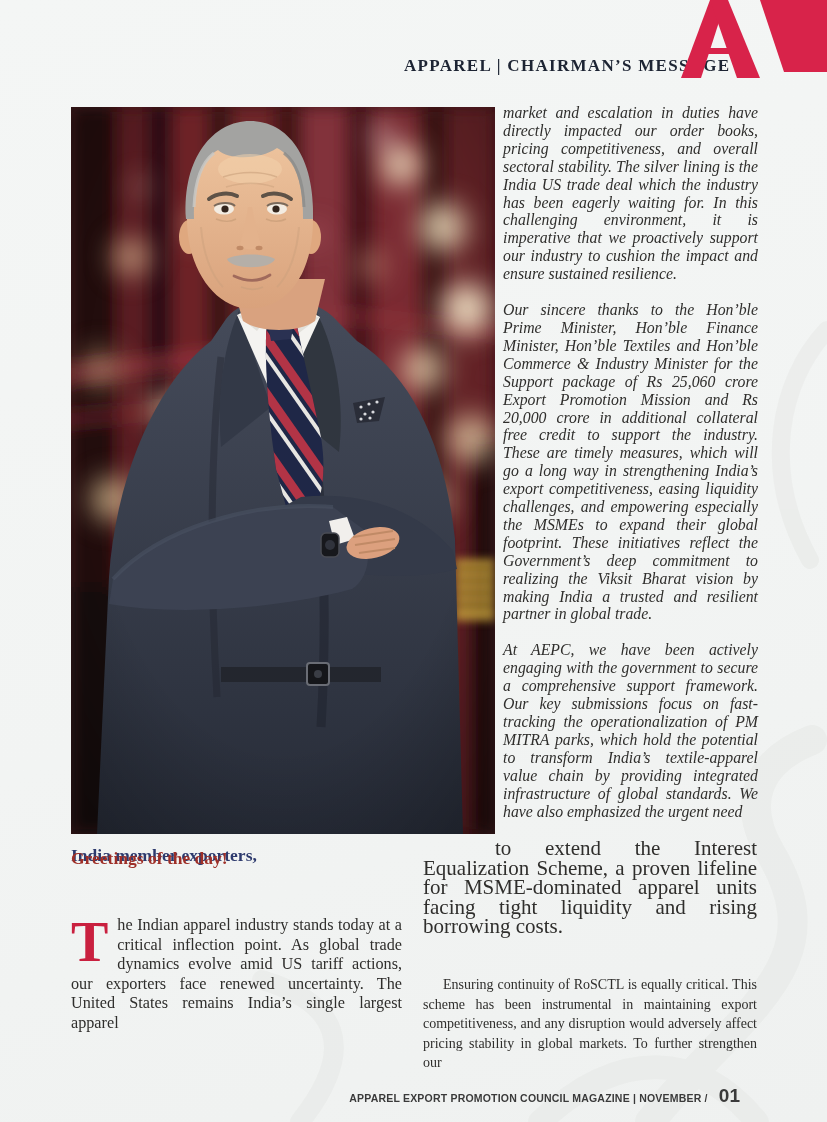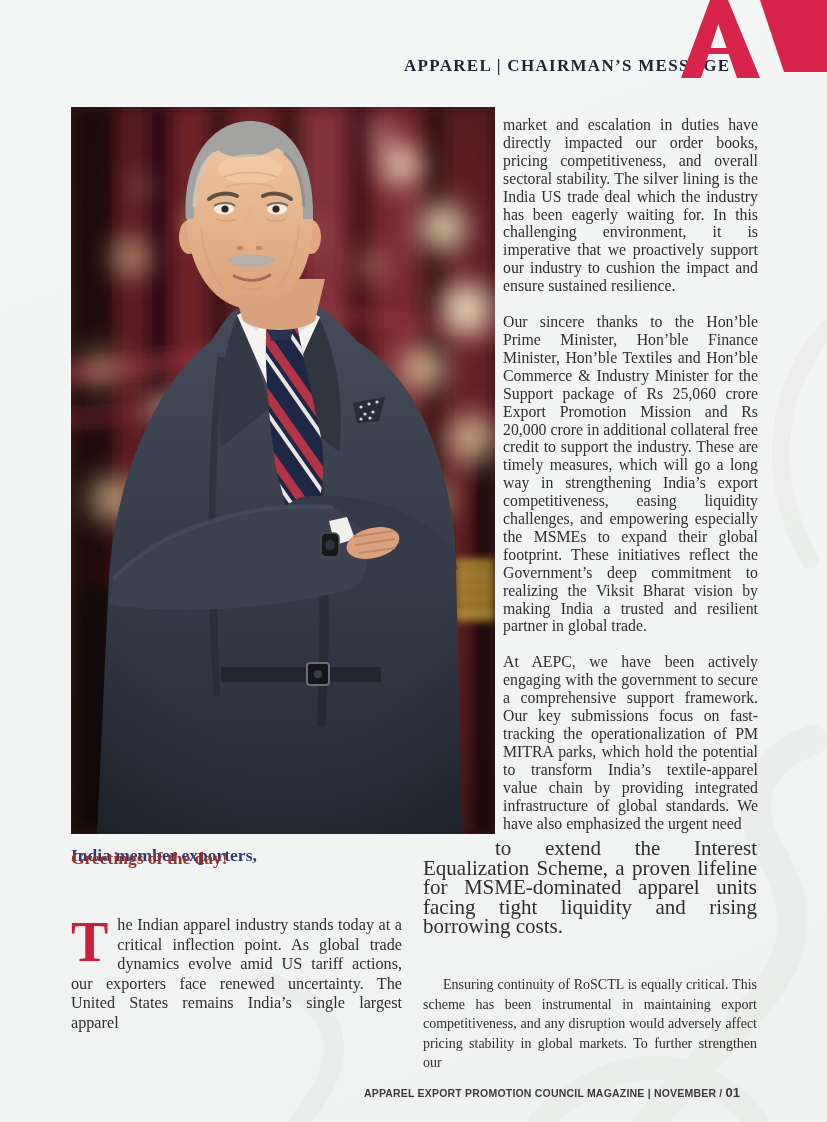--- a/index.html
+++ b/index.html
@@ -22,21 +22,21 @@
   .photo{
     position:absolute;left:71px;top:107px;width:424px;height:727px;
     overflow:hidden;background:#40151a;
   }
 
   .col-right{
     position:absolute;left:503px;top:104px;width:255px;
     font-size:15.8px;line-height:17.9px;color:#2f2e2c;
     text-align:justify;
   }
-  .col-right p{margin:12px 0 18px 0;}
+  .col-right p{margin:0 0 18px 0;font-style:italic;}
 
   .cont-para{
     position:absolute;left:423px;top:839px;width:334px;
     font-size:21px;line-height:19.5px;color:#2f2e2c;
     text-align:justify;text-indent:72px;
   }
   .rosctl-para{
     position:absolute;left:423px;top:931px;width:334px;
     font-size:14px;line-height:19.5px;color:#2f2e2c;
     text-align:justify;text-indent:20px;margin-top:44px;
@@ -60,21 +60,21 @@
     font-size:56px;line-height:44px;font-weight:bold;
     color:#c9203f;padding:4px 9px 0 0;
   }
 
   .footer{
     position:absolute;top:1085px;right:87px;
     font-family:"Liberation Sans", sans-serif;
     font-size:10.5px;font-weight:bold;letter-spacing:0.2px;
     color:#3a3a3a;white-space:nowrap;
   }
-  .footer .page-num{font-size:13px;letter-spacing:0;}
+  .footer .page-num{font-size:19px;letter-spacing:0;margin-left:8px;}
 </style>
 </head>
 <body>
 
 <div class="page">
 
   <svg class="wm" width="827" height="1122" viewBox="0 0 827 1122">
     <g fill="none" stroke="#e9ebe9" stroke-linecap="round" opacity="0.75">
       <path d="M650,1122 C740,1010 838,966 770,852 C740,800 760,760 812,740" stroke-width="30"></path>
       <path d="M540,1122 C620,1046 700,1052 757,1122" stroke-width="24"></path>

